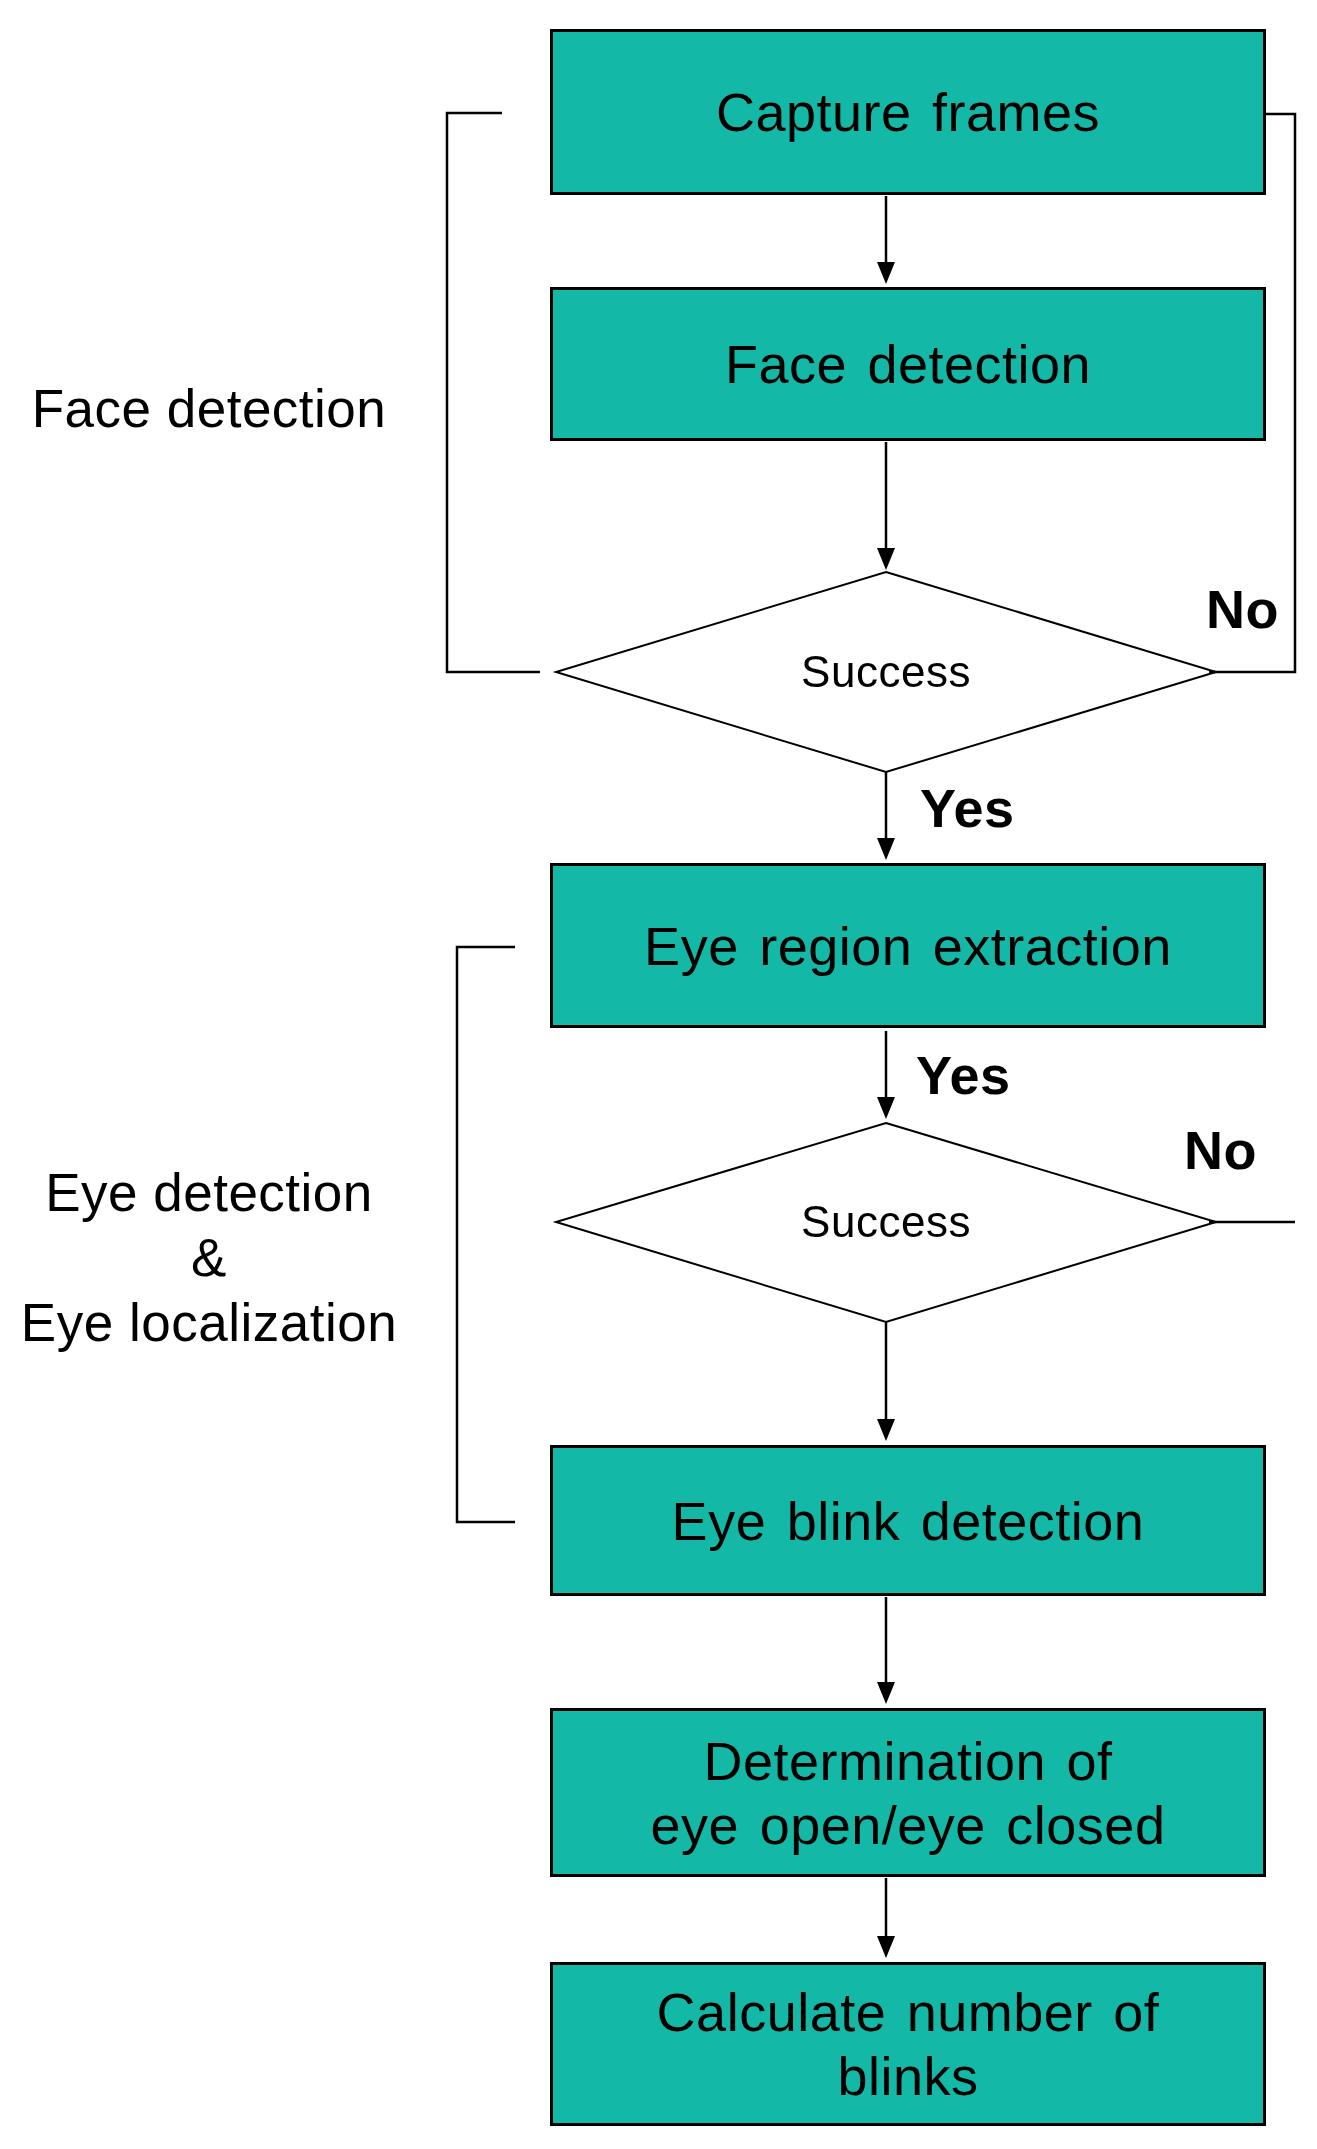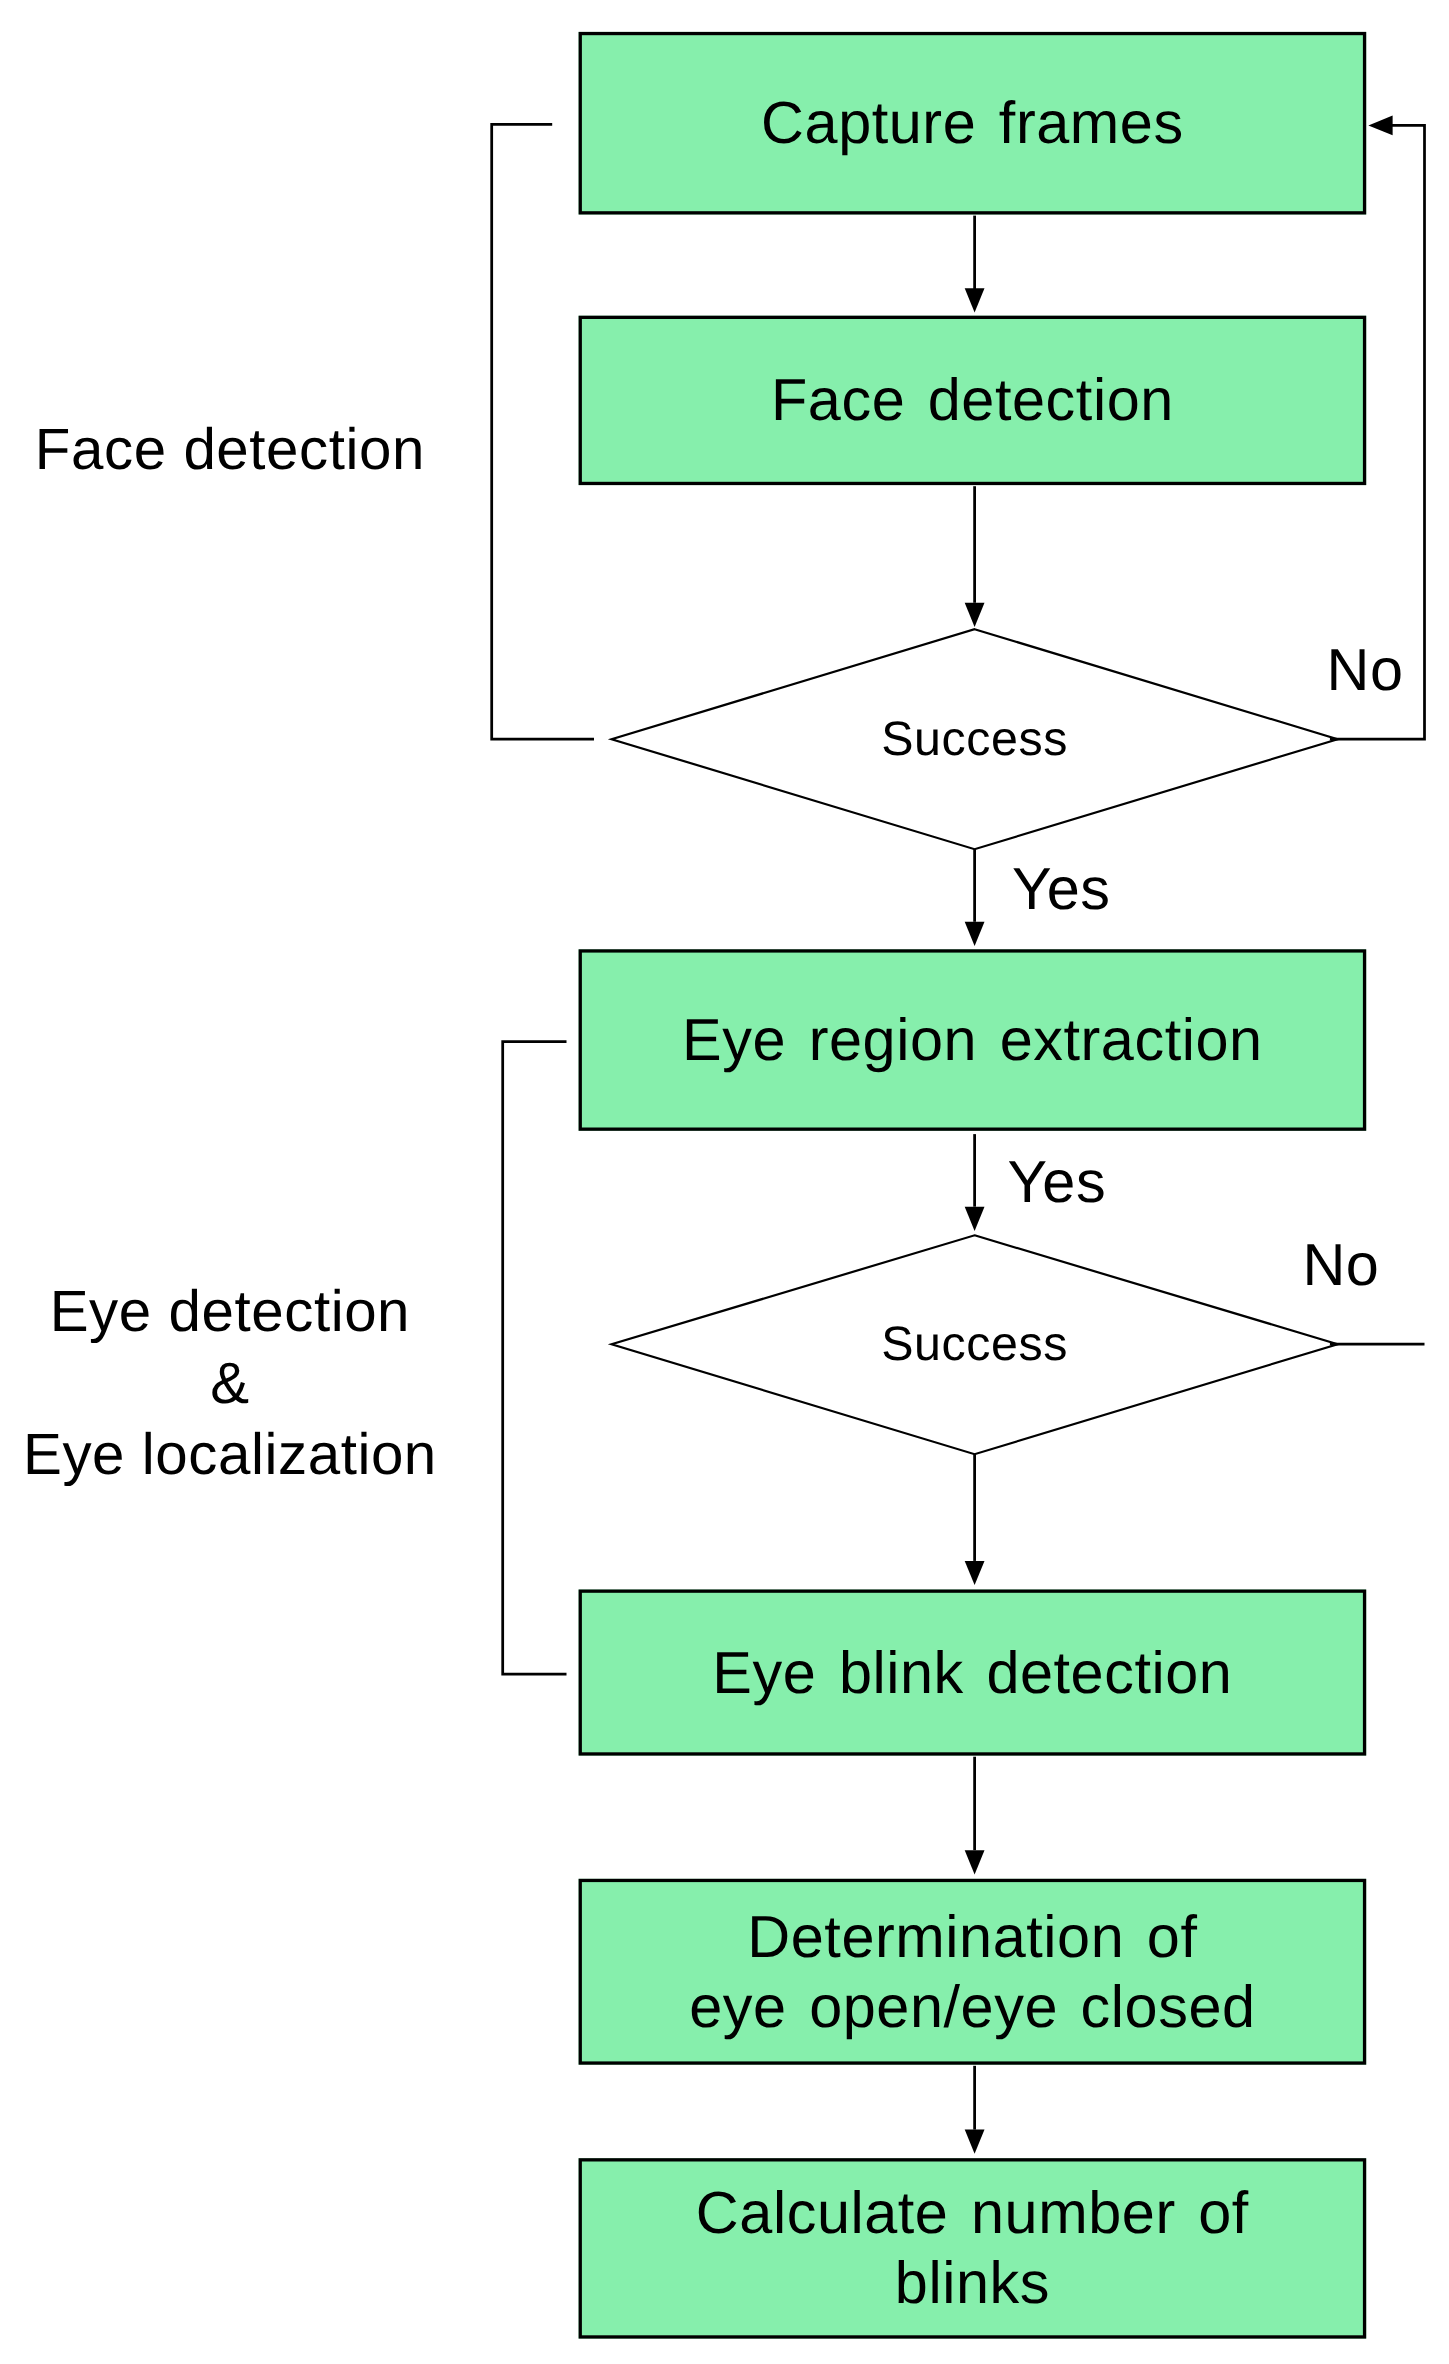--- a/index.html
+++ b/index.html
@@ -8,25 +8,25 @@
     width: 1317px;
     height: 2149px;
     background: #ffffff;
     font-family: "Liberation Sans", "DejaVu Sans", sans-serif;
     color: #000000;
     overflow: hidden;
   }
   .wires { position: absolute; left: 0; top: 0; }
   .pbox {
     position: absolute;
-    left: 526px;
+    left: 550px;
     width: 716px;
     border: 3px solid #000;
     box-sizing: border-box;
-    background: #86efac;
+    background: #14b8a6;
     display: flex;
     flex-direction: column;
     align-items: center;
     justify-content: center;
     font-size: 54px;
     letter-spacing: 0.5px;
     word-spacing: 5px;
     line-height: 64px;
     text-align: center;
     white-space: nowrap;
@@ -41,20 +41,21 @@
     justify-content: center;
     font-size: 44px;
     letter-spacing: 0.5px;
   }
   .blabel {
     position: absolute;
     font-size: 54px;
     line-height: 1.1;
     letter-spacing: 0.5px;
     white-space: nowrap;
+    font-weight: bold;
   }
   .phase {
     position: absolute;
     left: 0;
     width: 418px;
     text-align: center;
     font-size: 53px;
     letter-spacing: 0.5px;
     line-height: 65px;
     white-space: nowrap;

